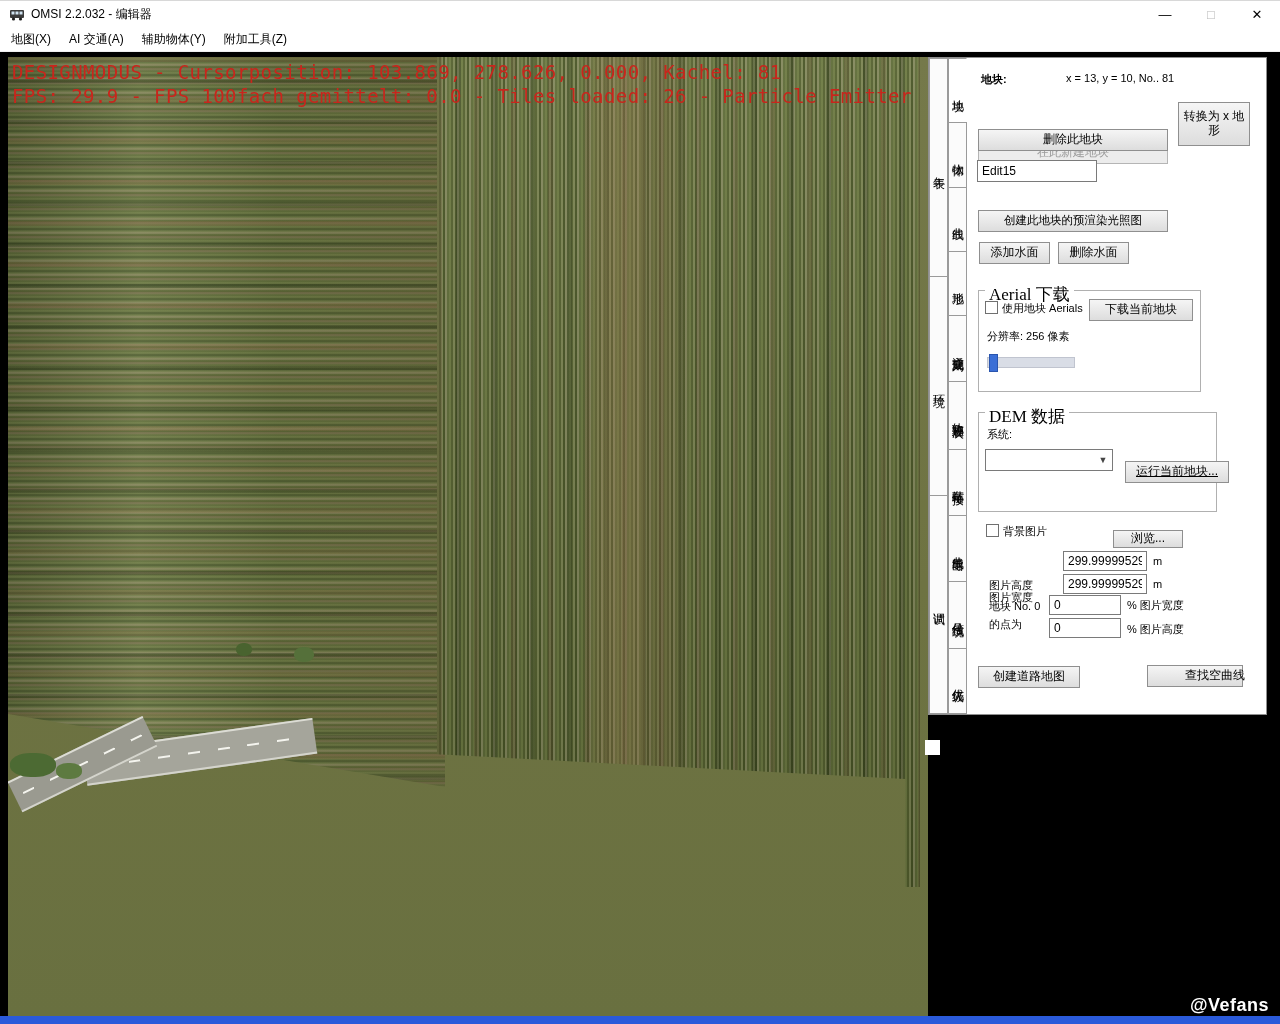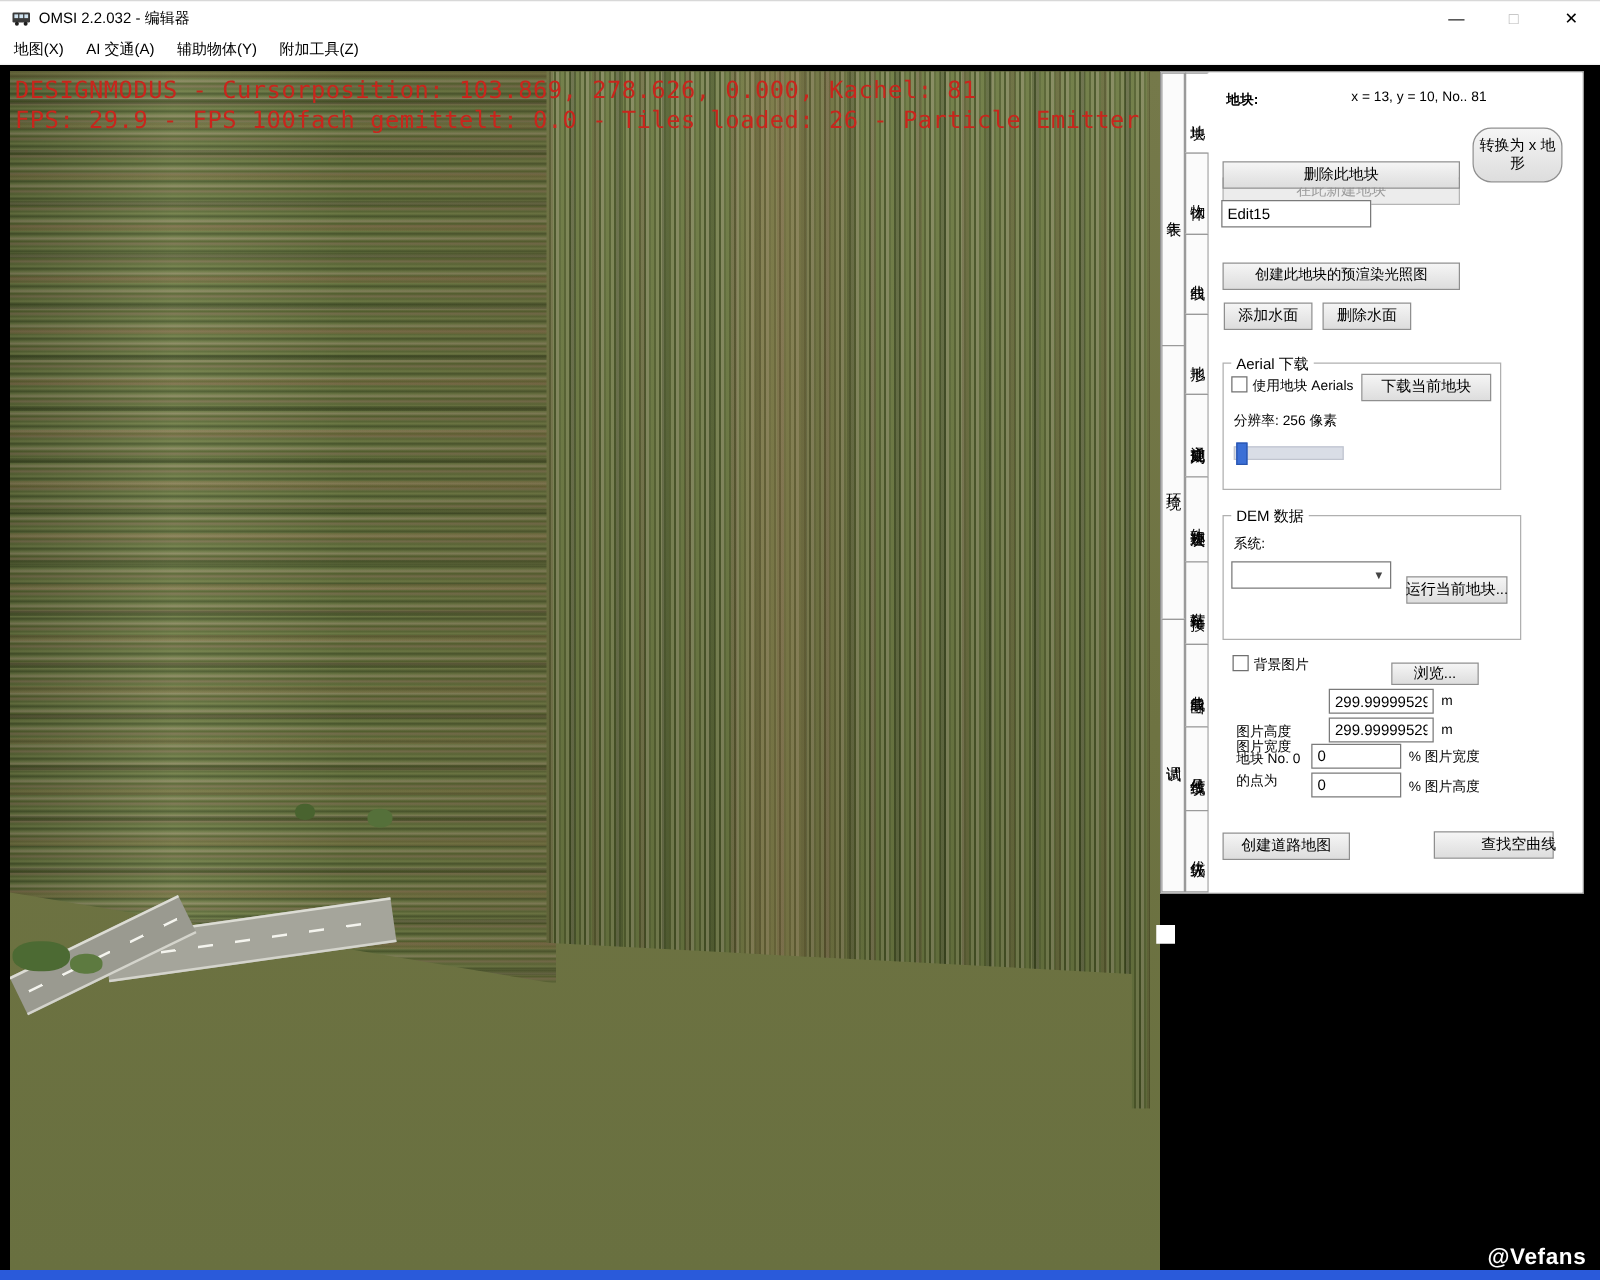--- a/index.html
+++ b/index.html
@@ -92,29 +92,29 @@
   .panel-content { position:relative; flex:1 1 auto; background:#ffffff; }
 
   .p-label { position:absolute; font-size:11px; white-space:nowrap; }
   .p-bold { font-weight:bold; }
   .btn {
     position:absolute; display:flex; align-items:center; justify-content:center;
     font-size:12px; text-align:center; line-height:1.15;
     background:linear-gradient(#f5f5f5,#dddddd); border:1px solid #8f8f8f;
     white-space:nowrap; cursor:default;
   }
-  .btn.multiline { white-space:normal; padding:2px;border-radius:15px; }
+  .btn.multiline { white-space:normal; padding:2px; }
   .btn.disabled { background:#ececec; color:#9b9b9b; border-color:#b5b5b5;margin-top:44px; }
   .tbox {
     position:absolute; border:1px solid #7a7a7a; background:#fff;
     font-size:12px; padding:1px 4px; font-family:"Liberation Sans", sans-serif;
   }
   .groupbox { position:absolute; border:1px solid #b0b0b0; }
   .groupbox .legend {
-    position:absolute; top:-8px; left:6px; background:#fff; padding:0 4px; font-size:12px; white-space:nowrap;
+    position:absolute; top:-8px; left:6px; background:#fff; padding:0 4px; font-size:17px; white-space:nowrap;font-family:Liberation Serif, serif;
   }
   .checkbox { position:absolute; width:13px; height:13px; background:#fff; border:1px solid #707070; }
   .slider-track { position:absolute; width:88px; height:11px; background:#d9dde6; border:1px solid #c0c4cf; }
   .slider-thumb { position:absolute; left:1px; top:-4px; width:9px; height:18px; background:#3b6fd6; border:1px solid #2a55ae; }
   .combo { position:absolute; width:128px; height:22px; background:#fff; border:1px solid #7a7a7a; display:flex; }
   .combo .combo-value { flex:1; }
   .combo .combo-arrow { width:18px; display:flex; align-items:center; justify-content:center; font-size:9px; color:#444; }
 
   .panel-fragment { position:absolute; left:925px; top:740px; width:15px; height:15px; background:#ffffff; }
   .watermark {
@@ -186,21 +186,21 @@
     <div class="vtab">轨迹和班次</div>
     <div class="vtab">车站链接</div>
     <div class="vtab">曲线导出</div>
     <div class="vtab">信号线缆</div>
     <div class="vtab">优先级</div>
   </div>
 
   <div class="panel-content">
 
     <span class="p-label p-bold" style="left:14px; top:14px;">地块:</span>
-    <span class="p-label" style="left:114px; top:14px;text-align:center;">x = 13, y = 10, No.. 81</span>
+    <span class="p-label" style="left:99px; top:14px;text-align:center;">x = 13, y = 10, No.. 81</span>
 
     <div class="btn disabled" style="left:11px; top:40px; width:190px; height:22px;">在此新建地块</div>
     <div class="btn multiline" style="left:211px; top:44px; width:72px; height:44px;">转换为 x 地形</div>
     <div class="btn" style="left:11px; top:71px; width:190px; height:22px;">删除此地块</div>
 
     <input class="tbox" style="left: 10px; top: 102px; width: 120px; height: 22px;" value="Edit15">
 
     <div class="btn" style="left:11px; top:152px; width:190px; height:22px; font-size:11.5px;">创建此地块的预渲染光照图</div>
 
     <div class="btn" style="left:12px; top:184px; width:71px; height:22px;">添加水面</div>
@@ -217,21 +217,21 @@
       </div>
     </div>
 
     <div class="groupbox" style="left:11px; top:354px; width:239px; height:100px;">
       <span class="legend">DEM 数据</span>
       <span class="p-label" style="left:8px; top:14px;">系统:</span>
       <div class="combo" style="left:6px; top:36px;">
         <span class="combo-value"></span>
         <span class="combo-arrow">▼</span>
       </div>
-      <div class="btn" style="left:146px; top:48px; width:81px; height:22px;">运行当前地块...</div>
+      <div class="btn" style="left:146px; top:48px; width:104px; height:22px;text-decoration:underline;">运行当前地块...</div>
     </div>
 
     <span class="checkbox" style="left:19px; top:466px;"></span>
     <span class="p-label" style="left:36px; top:466px;">背景图片</span>
     <div class="btn" style="left:146px; top:472px; width:70px; height:18px;">浏览...</div>
 
     <span class="p-label" style="left:22px; top:497px;margin-top:35px;">图片宽度</span>
     <input class="tbox" style="left: 96px; top: 493px; width: 84px; height: 20px;" value="299.999995292">
     <span class="p-label" style="left:186px; top:497px;">m</span>
 

